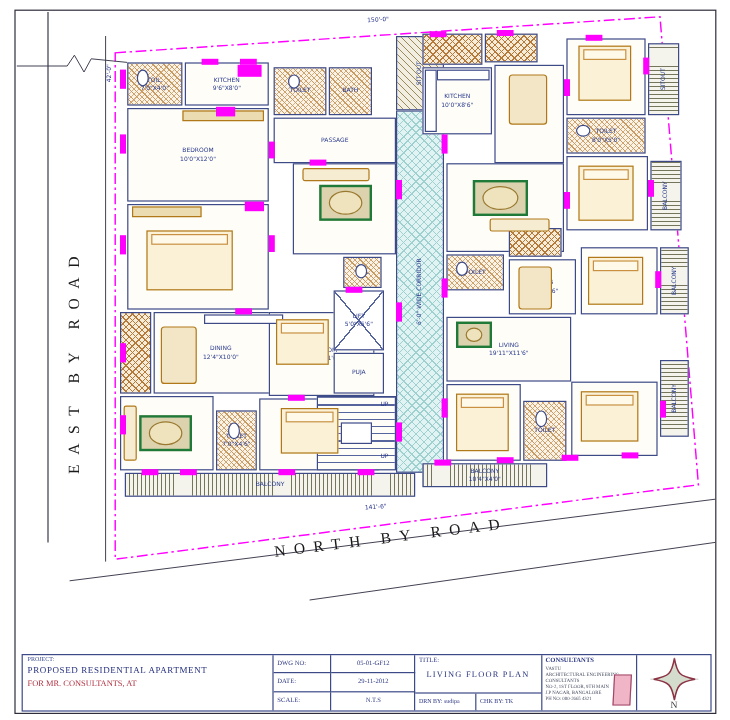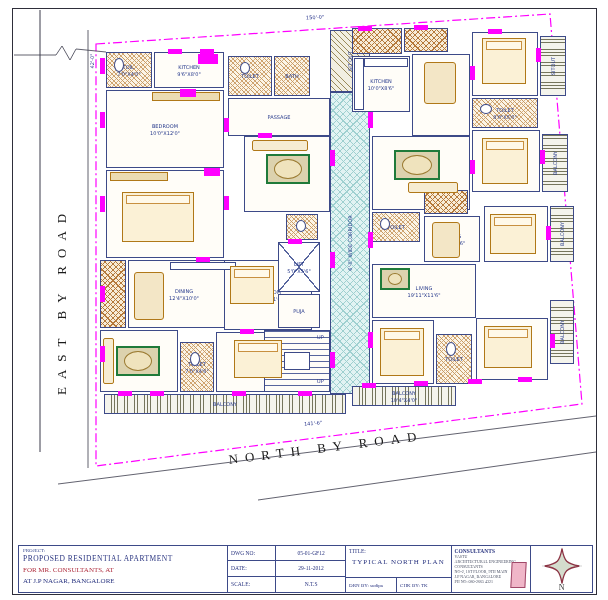--- a/index.html
+++ b/index.html
@@ -396,33 +396,32 @@
   </div>
 
 <div id="east-road">EAST BY ROAD</div>
 <div id="north-road">NORTH BY ROAD</div>
 
 <div id="titleblock">
   <div class="tb-box tb-project">
     <div class="tb-plabel">PROJECT:</div>
     <div class="tb-line1">PROPOSED RESIDENTIAL APARTMENT</div>
     <div class="tb-line2">FOR MR. CONSULTANTS, AT</div>
-    <div class="tb-line3">AT J.P NAGAR, BANGALORE</div>
   </div>
   <div class="tb-box tb-meta">
     <div class="tb-cell">DWG NO:</div>
     <div class="tb-cell">05-01-GF12</div>
     <div class="tb-cell">DATE:</div>
     <div class="tb-cell">29-11-2012</div>
     <div class="tb-cell">SCALE:</div>
     <div class="tb-cell">N.T.S</div>
   </div>
   <div class="tb-box tb-title">
     <div class="tb-tlabel">TITLE:</div>
-    <div class="tb-tname">TYPICAL NORTH PLAN</div>
+    <div class="tb-tname">LIVING FLOOR PLAN</div>
     <div class="tb-byrow">
       <span class="tb-drn">DRN BY: sudipa</span>
       <span class="tb-chk">CHK BY: TK</span>
     </div>
   </div>
   <div class="tb-box tb-consult">
     <div class="tb-clabel">CONSULTANTS</div>
     <div class="tb-cline">VASTU</div>
     <div class="tb-cline">ARCHITECTURAL ENGINEERING CONSULTANTS</div>
     <div class="tb-cline">NO-2, 1ST FLOOR, 9TH MAIN</div>

